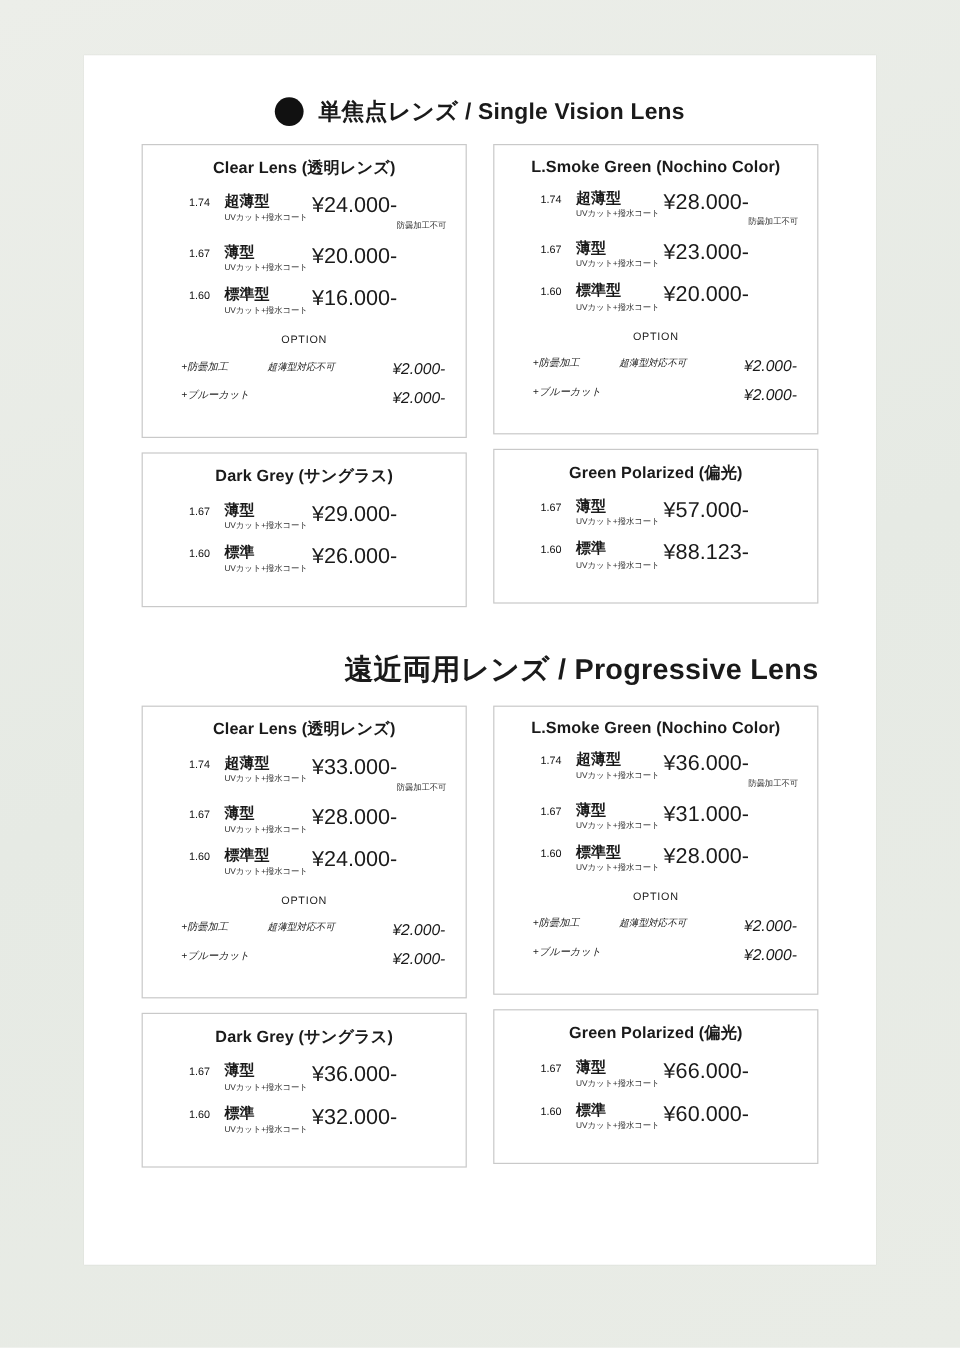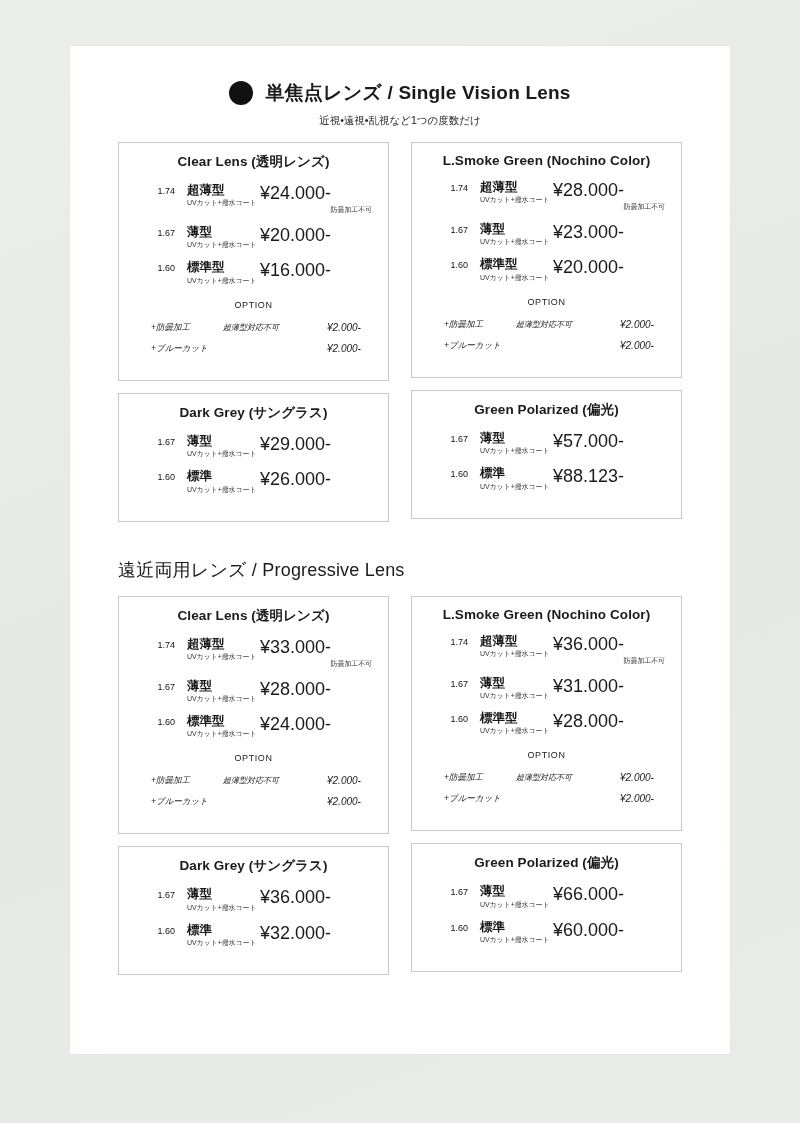--- a/index.html
+++ b/index.html
@@ -65,23 +65,23 @@
     letter-spacing: 0.2px;
     font-weight: 600;
     white-space: nowrap;
   }
   .sec-sub {
     font-size: 10.5px;
     margin-top: 8px;
     color: #222;
   }
   .sec-title-plain {
-    text-align: left;
-    font-size: 18px;
-    font-weight: 400;
+    text-align: right;
+    font-size: 24px;
+    font-weight: 700;
     letter-spacing: 0.2px;
   }
 
   
   .grid {
     display: flex;
     gap: 22px;
   }
   .col {
     flex: 1;
@@ -162,41 +162,40 @@
   .opt-name {
     width: 72px;
     flex: none;
   }
   .opt-cond {
     width: 104px;
     flex: none;
     font-size: 8px;
   }
   .opt-price {
-    font-size: 10px;
+    font-size: 13px;
   }
   .sp-progressive {
     margin-top: 36px;
   }
   .gap-before-grid { margin-top: 14px; }
 </style>
 </head>
 <body>
 
 <div class="page-bg"></div>
 
 <div class="sheet">
   <div class="inner">
 
     <div class="section-head">
       <div class="sv-title-row">
         <span class="dot"></span>
         <span class="sec-title">単焦点レンズ / Single Vision Lens</span>
       </div>
-      <div class="sec-sub">近視•遠視•乱視など1つの度数だけ</div>
     </div>
 
     <div class="grid gap-before-grid">
 
       <div class="col">
 
         <div class="box">
           <div class="box-title">Clear Lens (透明レンズ)</div>
 
           <div class="row">

